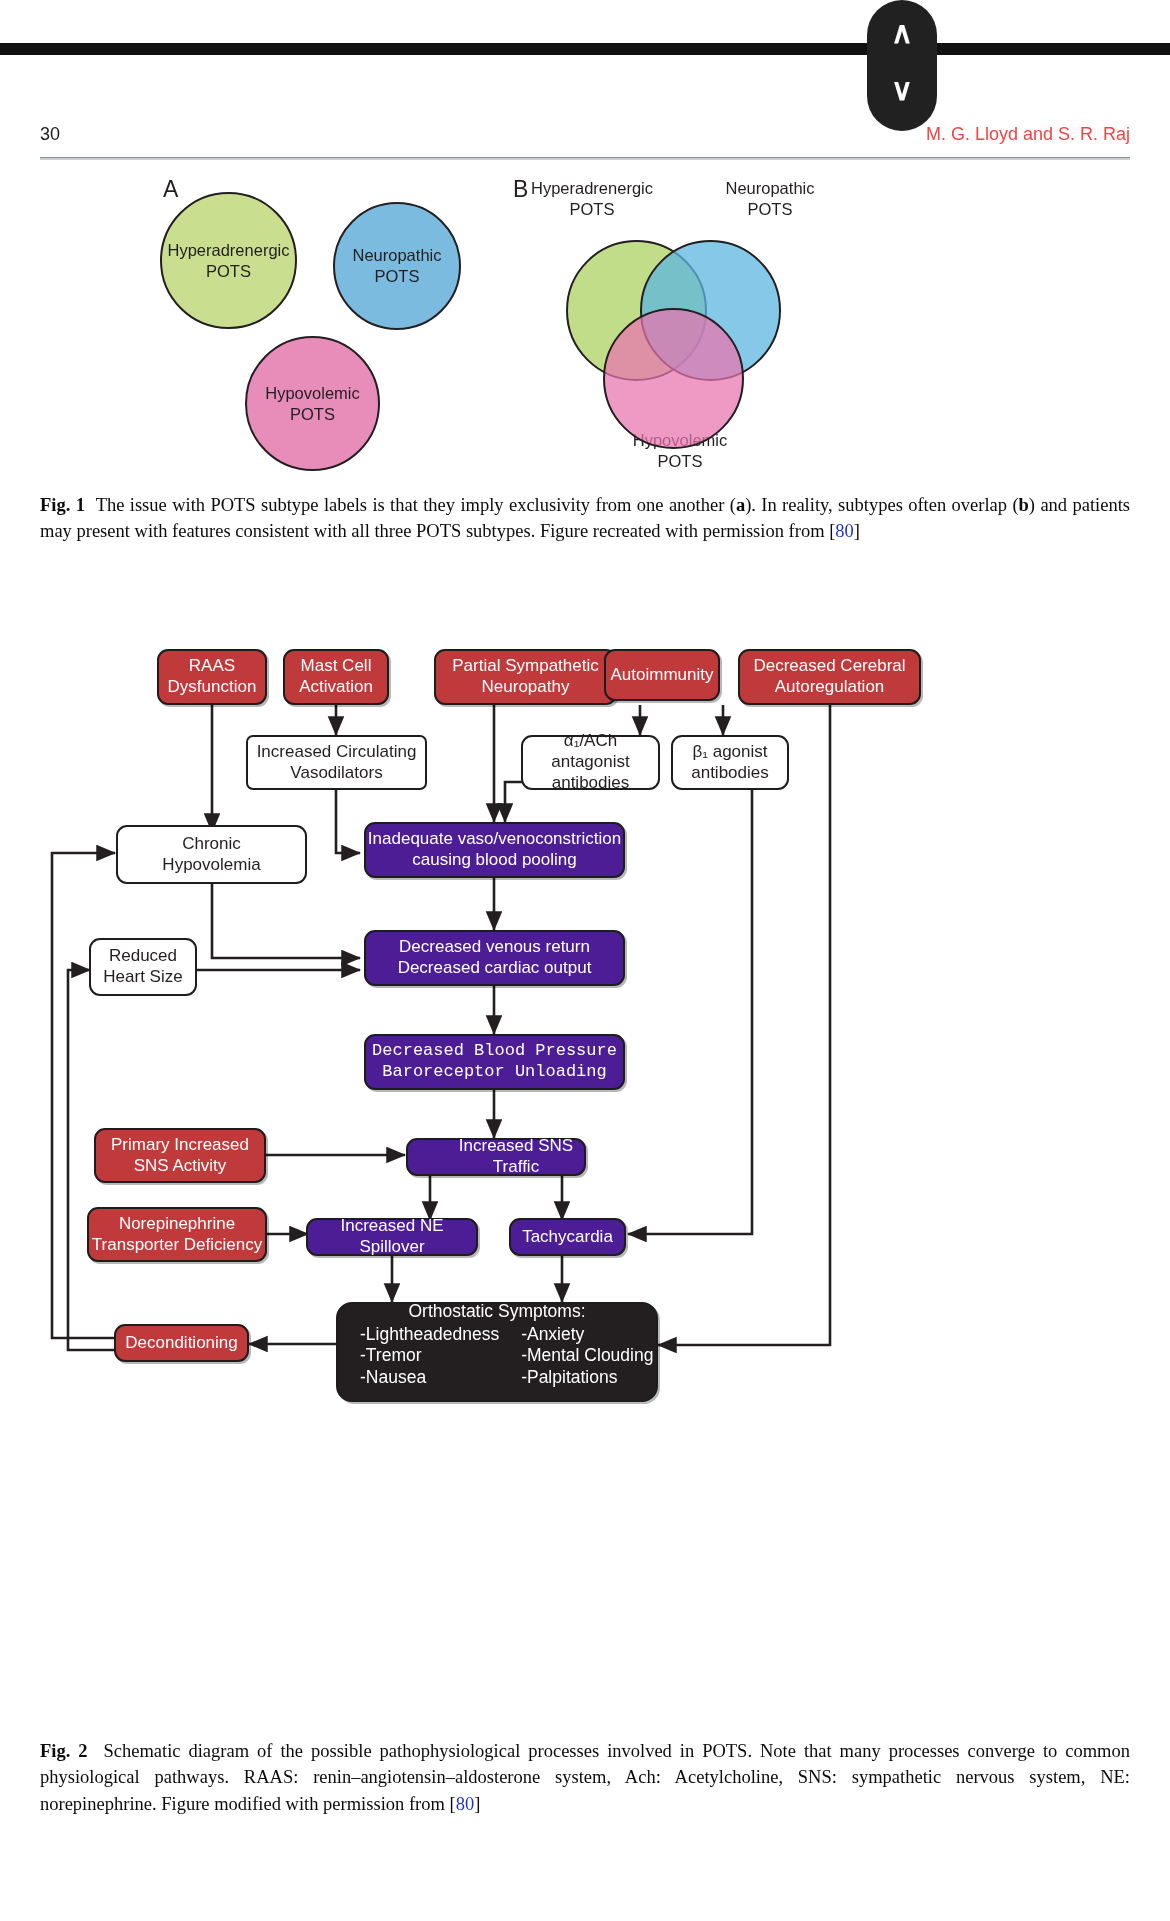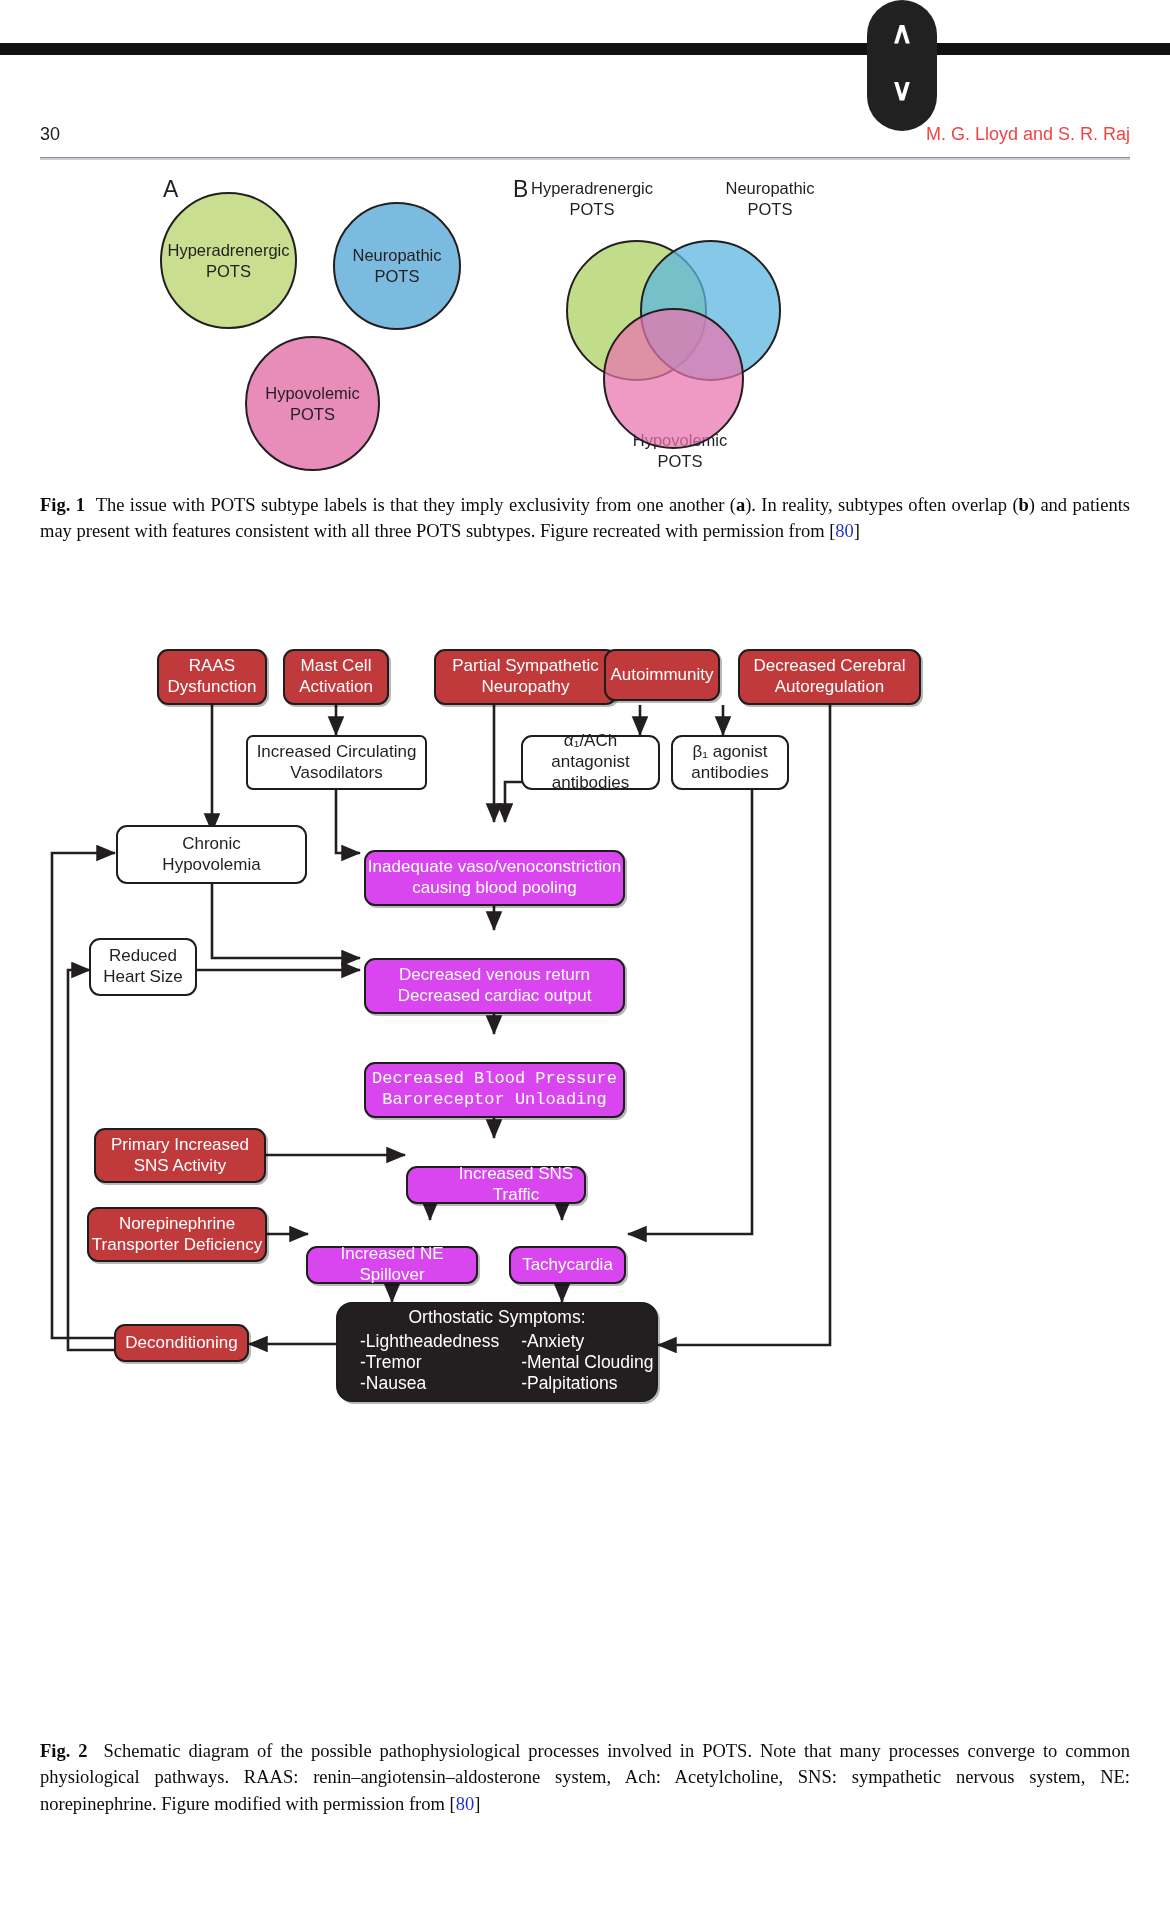--- a/index.html
+++ b/index.html
@@ -95,31 +95,32 @@
     display:flex; align-items:center; justify-content:center;
     text-align:center; line-height:1.22;
     font-family:"Liberation Sans", sans-serif;
     border-radius:11px;
   }
   .node.red{
     background:#c03a3c; color:#ffffff; border:2.5px solid #1d1d1d;
     font-size:17px; box-shadow:2px 2px 0 rgba(0,0,0,0.28);
   }
   .node.blue{
-    background:#d946ef; color:#ffffff; border:2.5px solid #1d1d1d;
-    font-size:17px; box-shadow:2px 2px 0 rgba(0,0,0,0.28);margin-top:28px;
+    background:#4c1d95; color:#ffffff; border:2.5px solid #1d1d1d;
+    font-size:17px; box-shadow:2px 2px 0 rgba(0,0,0,0.28);
   }
   .node.white{
     background:#ffffff; color:#231f20; border:2px solid #1d1d1d;
     font-size:17px;
   }
   .node.black{
     background:#231f20; color:#ffffff; border:2.5px solid #1d1d1d;
     font-size:17.5px; border-radius:16px;
     box-shadow:2px 2px 0 rgba(0,0,0,0.28);
+    align-items:flex-end;
   }
   .sym-wrap{
     display:block; width:100%; padding:10px 14px 12px 14px; box-sizing:border-box;
   }
   .sym-title{display:block; text-align:center; margin-bottom:2px;}
   .sym-cols{display:flex; justify-content:flex-start; gap:22px; padding-left:8px;}
   .sym-col{text-align:left;}
   .sym-col div{white-space:nowrap;}
 
   #edges{position:absolute; left:0; top:0; width:1170px; height:1100px;}

